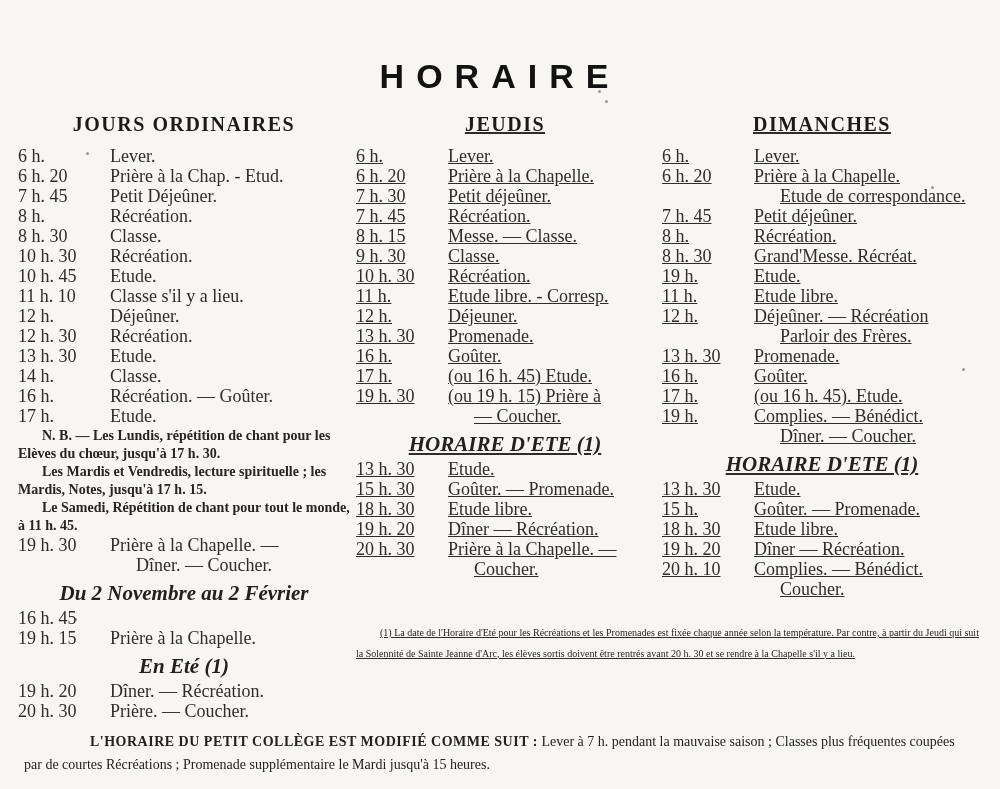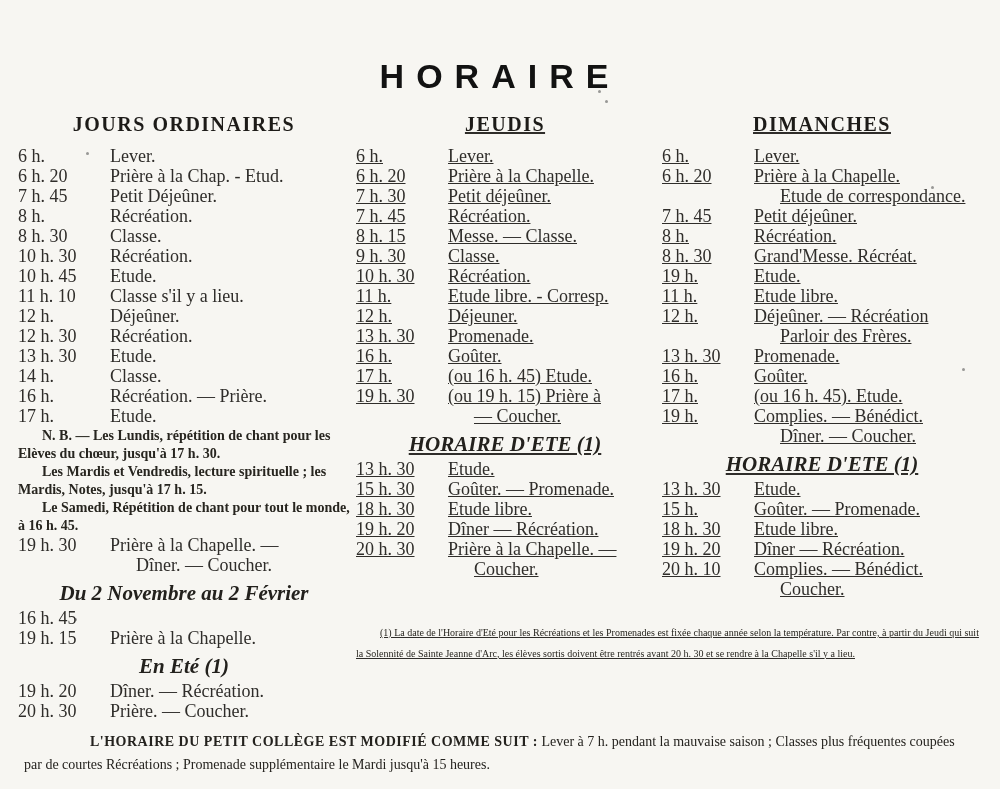--- a/index.html
+++ b/index.html
@@ -105,29 +105,29 @@
           <div class="row">
             <span class="time">13 h. 30</span>
             <span class="label">Etude.</span>
           </div>
           <div class="row">
             <span class="time">14 h.</span>
             <span class="label">Classe.</span>
           </div>
           <div class="row">
             <span class="time">16 h.</span>
-            <span class="label">Récréation. — Prière.</span>
+            <span class="label">Récréation. — Goûter.</span>
           </div>
           <div class="row">
             <span class="time">17 h.</span>
             <span class="label">Etude.</span>
           </div>
           <div class="note">N. B. — Les Lundis, répétition de chant pour les Elèves du chœur, jusqu'à 17 h. 30.</div>
           <div class="note">Les Mardis et Vendredis, lecture spirituelle ; les Mardis, Notes, jusqu'à 17 h. 15.</div>
-          <div class="note">Le Samedi, Répétition de chant pour tout le monde, à 16 h. 45.</div>
+          <div class="note">Le Samedi, Répétition de chant pour tout le monde, à 11 h. 45.</div>
           <div class="row">
             <span class="time">19 h. 30</span>
             <span class="label">Prière à la Chapelle. —</span>
           </div>
           <div class="cont">Dîner. — Coucher.</div>
           <div class="sub">Du 2 Novembre au 2 Février</div>
           <div class="row">
             <span class="time">16 h. 45</span>
           </div>
           <div class="row">

